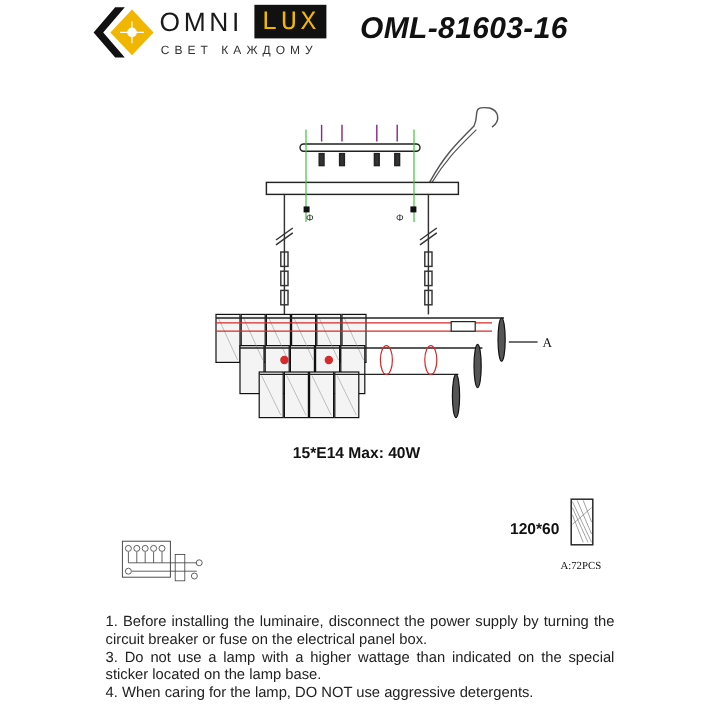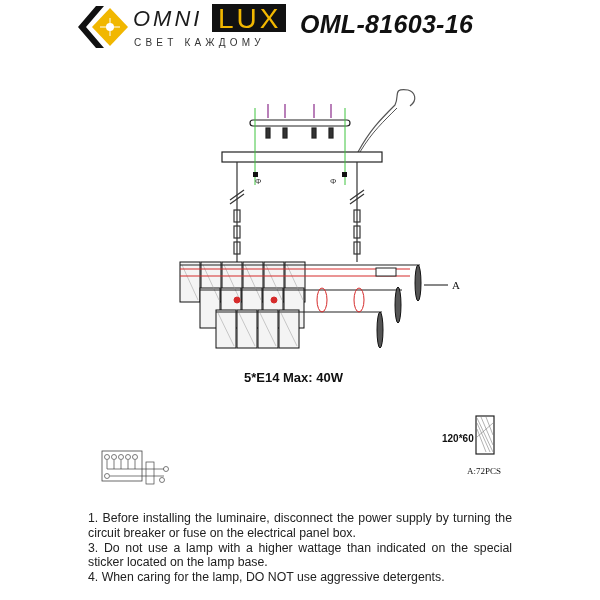--- a/index.html
+++ b/index.html
@@ -1,26 +1,26 @@
 <!DOCTYPE html>
 <html><head>
   <meta charset="utf-8">
   <style>
     html, body { margin: 0; padding: 0; background: #ffffff; }
     body { width: 600px; height: 600px; position: relative; overflow: hidden; font-family: "Liberation Sans", sans-serif; color: #111; }
     .abs { position: absolute; }
     .logo-mark { left: 76px; top: 4px; width: 52px; height: 46px; }
-    .brand-omni { left: 133px; top: 6px; font-size: 22px; letter-spacing: 3px; color: #1a1a1a; font-family: "Liberation Sans", sans-serif; font-style: italic; }
-    .brand-lux { left: 212px; top: 4px; background: #111; color: #f1b700; font-size: 28px; letter-spacing: 3px; padding: 1px 5px 0 6px; height: 27px; line-height: 27px; }
+    .brand-omni { left: 133px; top: 6px; font-size: 22px; letter-spacing: 3px; color: #1a1a1a; font-family: "Liberation Sans", sans-serif; }
+    .brand-lux { left: 212px; top: 4px; background: #111; color: #f1b700; font-size: 22px; letter-spacing: 3px; padding: 1px 5px 0 6px; height: 27px; line-height: 27px; font-family: Liberation Mono, monospace; }
     .brand-tag { left: 134px; top: 37px; font-size: 10px; letter-spacing: 4.2px; color: #333; }
     .model { left: 300px; top: 10px; font-size: 25px; font-weight: bold; color: #111; letter-spacing: 0.3px; font-style: italic; }
     .drawing { left: 160px; top: 80px; width: 320px; height: 290px; }
     .spec { left: 244px; top: 370px; font-size: 13px; font-weight: bold; }
     .wiring { left: 96px; top: 447px; width: 80px; height: 38px; }
-    .crystal-size { left: 442px; top: 433px; font-size: 10px; font-weight: bold; }
+    .crystal-size { left: 425px; top: 433px; font-size: 13px; font-weight: bold; }
     .crystal-icon { left: 475px; top: 415px; width: 20px; height: 40px; }
     .crystal-count { left: 467px; top: 466px; font-size: 9px; font-family: "Liberation Serif", serif; }
     .notes { left: 88px; top: 511px; width: 424px; font-size: 12.3px; line-height: 14.8px; color: #222; }
     .notes p { margin: 0; text-align: justify; }
   </style>
 </head>
 <body>
 
 <svg class="abs logo-mark" viewBox="0 0 52 46">
   <polygon points="20,2 28,2 10,23 28,44 20,44 2,23" fill="#111"></polygon>
@@ -129,21 +129,21 @@
 
   <g fill="#555" stroke="#111">
     <ellipse cx="418" cy="283" rx="3" ry="18"></ellipse>
     <ellipse cx="398" cy="305" rx="3" ry="18"></ellipse>
     <ellipse cx="380" cy="330" rx="3" ry="18"></ellipse>
   </g>
   <line x1="424" y1="285" x2="448" y2="285" stroke="#111" stroke-width="1"></line>
   <text x="452" y="289" font-size="11" font-family="Liberation Serif, serif" fill="#111">A</text>
 </svg>
 
-<div class="abs spec">5*E14 Max: 40W</div>
+<div class="abs spec">15*E14 Max: 40W</div>
 
 <svg class="abs wiring" viewBox="0 0 80 38">
   <rect x="6" y="4" width="40" height="30" fill="none" stroke="#444" stroke-width="0.8"></rect>
   <g fill="none" stroke="#444" stroke-width="0.7">
     <circle cx="11" cy="10" r="2.5"></circle>
       <circle cx="18" cy="10" r="2.5"></circle>
       <circle cx="25" cy="10" r="2.5"></circle>
       <circle cx="32" cy="10" r="2.5"></circle>
       <circle cx="39" cy="10" r="2.5"></circle>
     <line x1="11" y1="13" x2="11" y2="22"></line>

